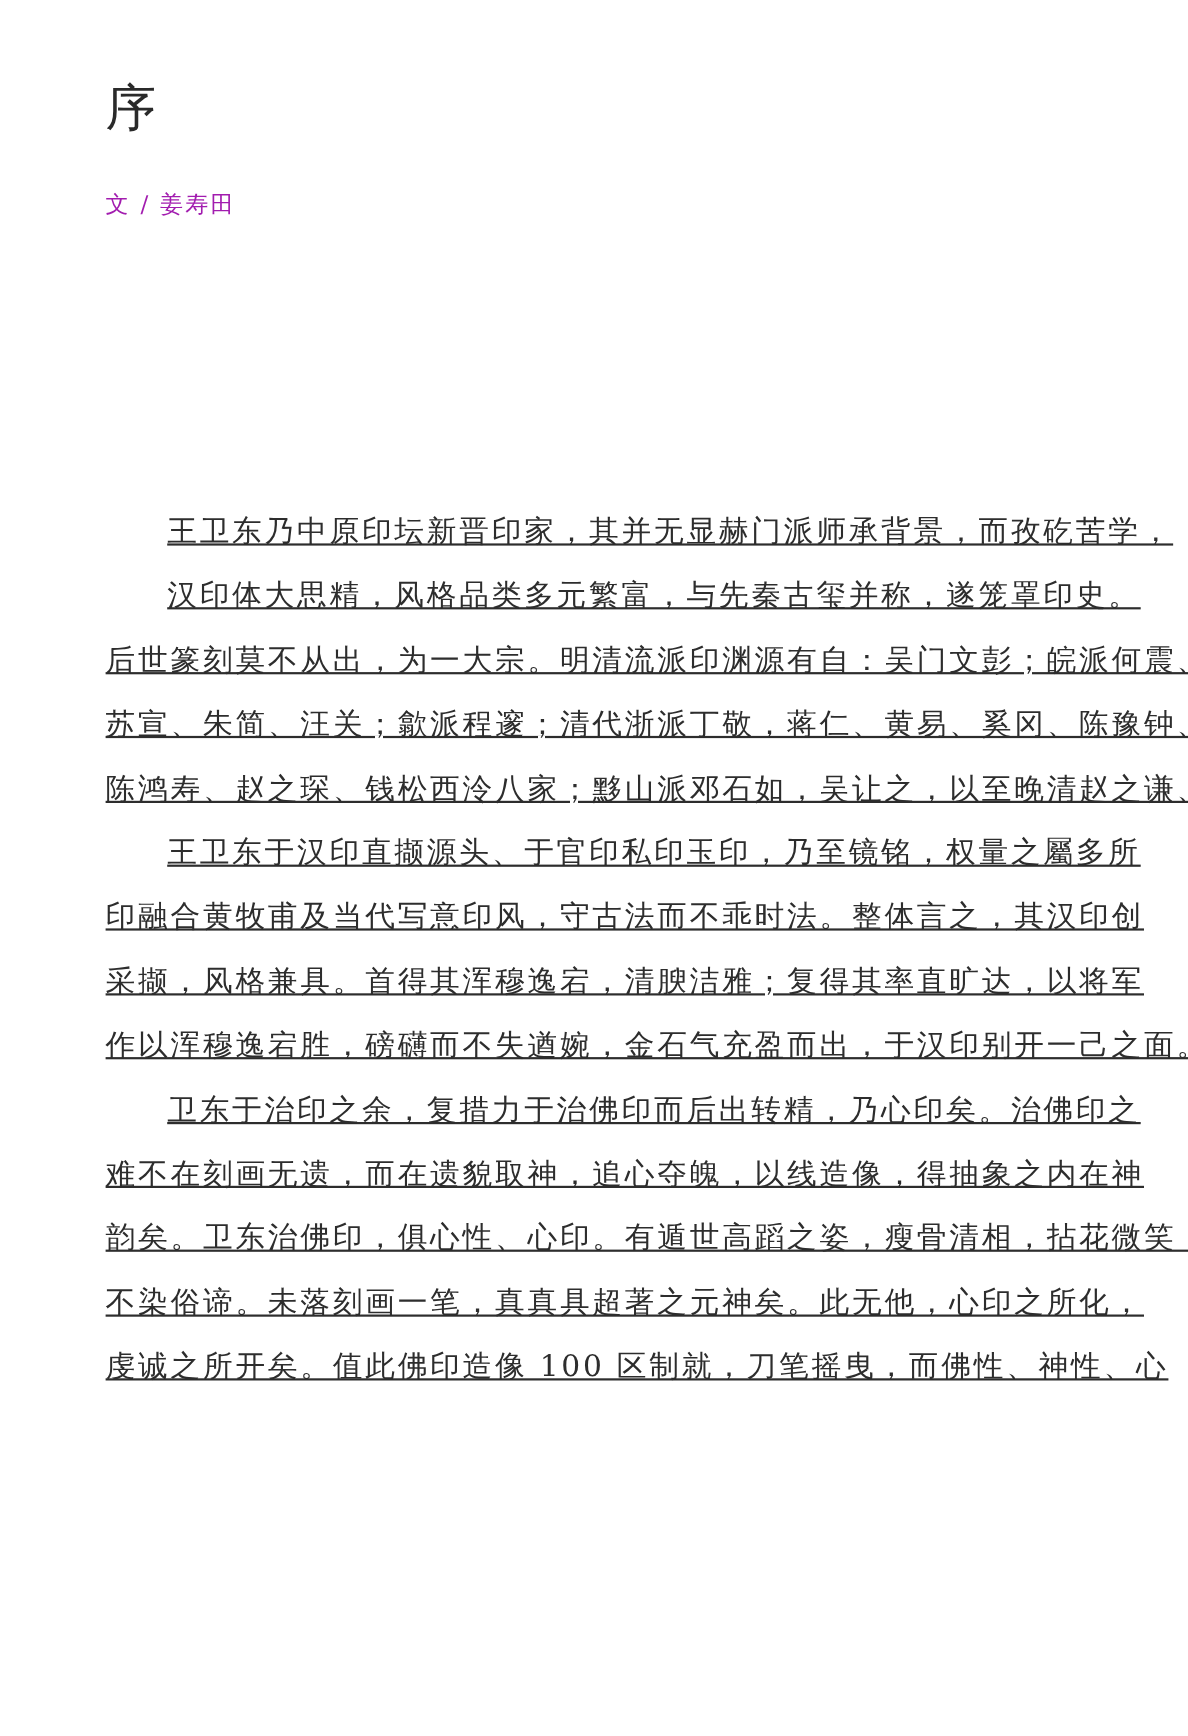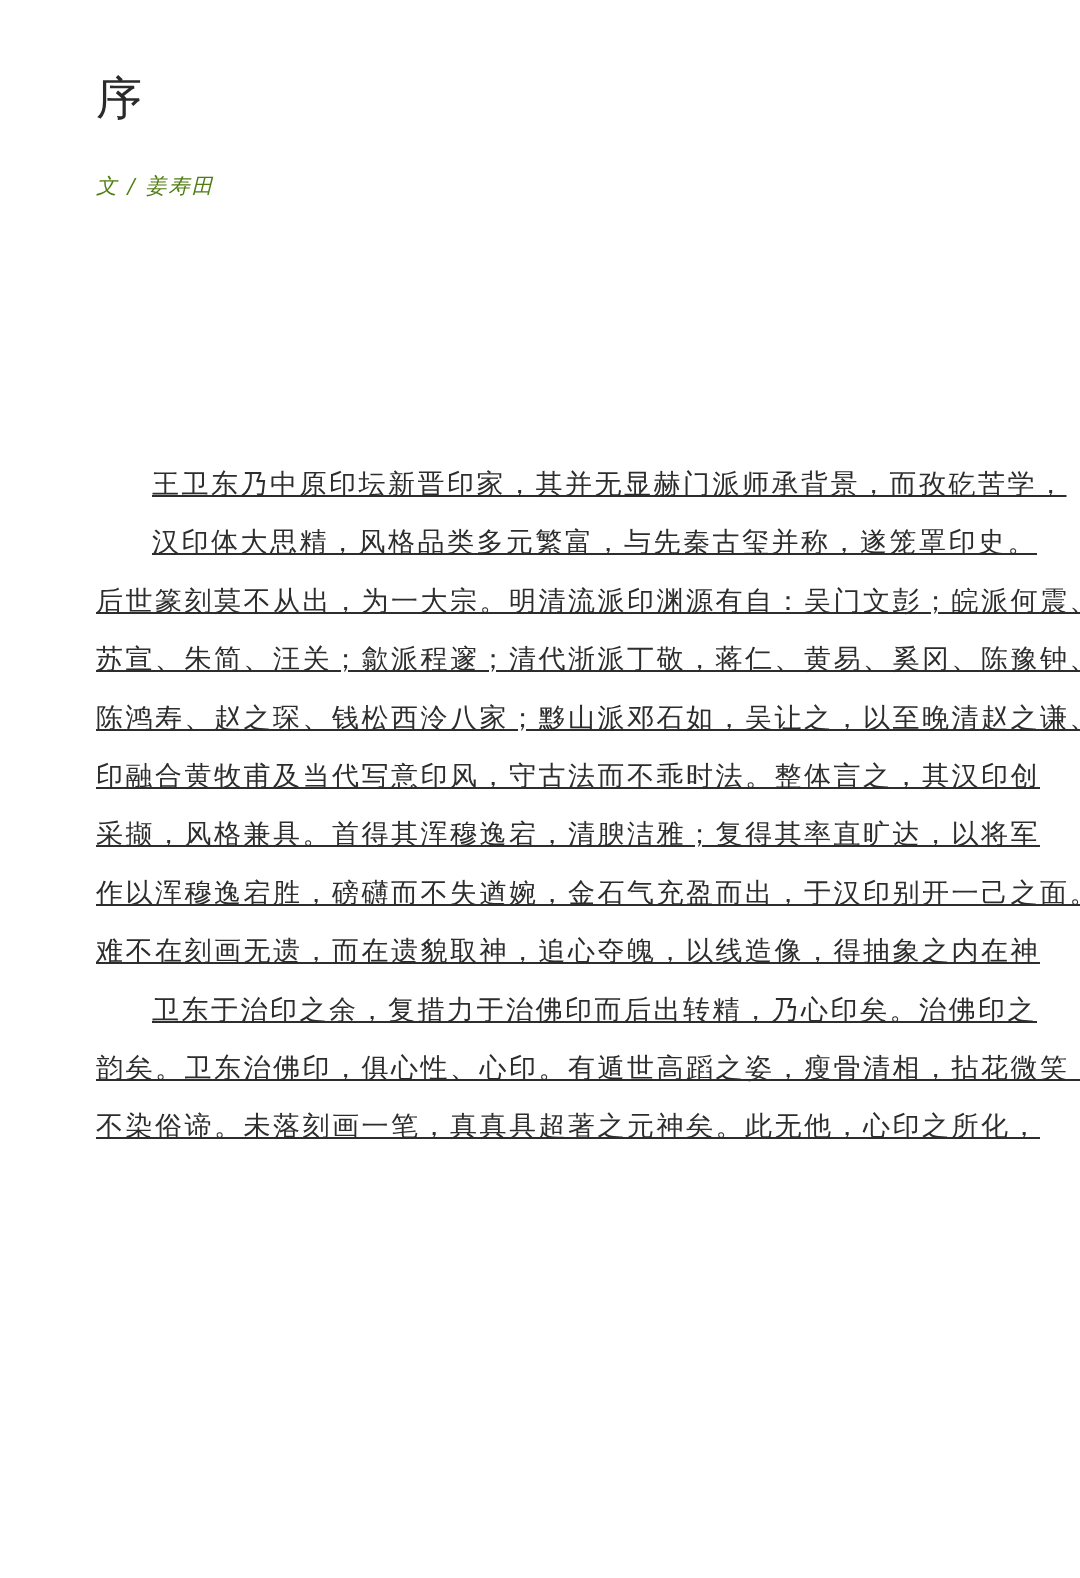--- a/index.html
+++ b/index.html
@@ -24,23 +24,22 @@
       color: #2a2a2a;
       margin: 0;
       font-weight: normal;
     }
     .byline {
       position: absolute;
       left: 96px;
       top: 172px;
       font-size: 21px;
       line-height: 28px;
-      color: #4d7c0f;
+      color: #a21caf;
       letter-spacing: 2px;
-      font-style: italic;
     }
     .body {
       position: absolute;
       left: 96px;
       top: 458px;
       width: 912px;
     }
     .line {
       font-size: 27px;
       height: 58.4px;
@@ -68,25 +67,27 @@
   </div>
 
   <div class="paragraph">
     <div class="line indent">汉印体大思精，风格品类多元繁富，与先秦古玺并称，遂笼罩印史。</div>
     <div class="line">后世篆刻莫不从出，为一大宗。明清流派印渊源有自：吴门文彭；皖派何震、</div>
     <div class="line">苏宣、朱简、汪关；歙派程邃；清代浙派丁敬，蒋仁、黄易、奚冈、陈豫钟、</div>
     <div class="line">陈鸿寿、赵之琛、钱松西泠八家；黟山派邓石如，吴让之，以至晚清赵之谦、</div>
   </div>
 
   <div class="paragraph">
+    <div class="line indent">王卫东于汉印直撷源头、于官印私印玉印，乃至镜铭，权量之屬多所</div>
     <div class="line">印融合黄牧甫及当代写意印风，守古法而不乖时法。整体言之，其汉印创</div>
     <div class="line">采撷，风格兼具。首得其浑穆逸宕，清腴洁雅；复得其率直旷达，以将军</div>
     <div class="line">作以浑穆逸宕胜，磅礴而不失遒婉，金石气充盈而出，于汉印别开一己之面。</div>
   </div>
 
   <div class="paragraph">
+    <div class="line indent">卫东于治印之余，复措力于治佛印而后出转精，乃心印矣。治佛印之</div>
     <div class="line">难不在刻画无遗，而在遗貌取神，追心夺魄，以线造像，得抽象之内在神</div>
-    <div class="line indent">卫东于治印之余，复措力于治佛印而后出转精，乃心印矣。治佛印之</div>
     <div class="line">韵矣。卫东治佛印，俱心性、心印。有遁世高蹈之姿，瘦骨清相，拈花微笑，</div>
     <div class="line">不染俗谛。未落刻画一笔，真真具超著之元神矣。此无他，心印之所化，</div>
+    <div class="line">虔诚之所开矣。值此佛印造像 100 区制就，刀笔摇曳，而佛性、神性、心</div>
   </div>
 
 </div>
 
 </body></html>

